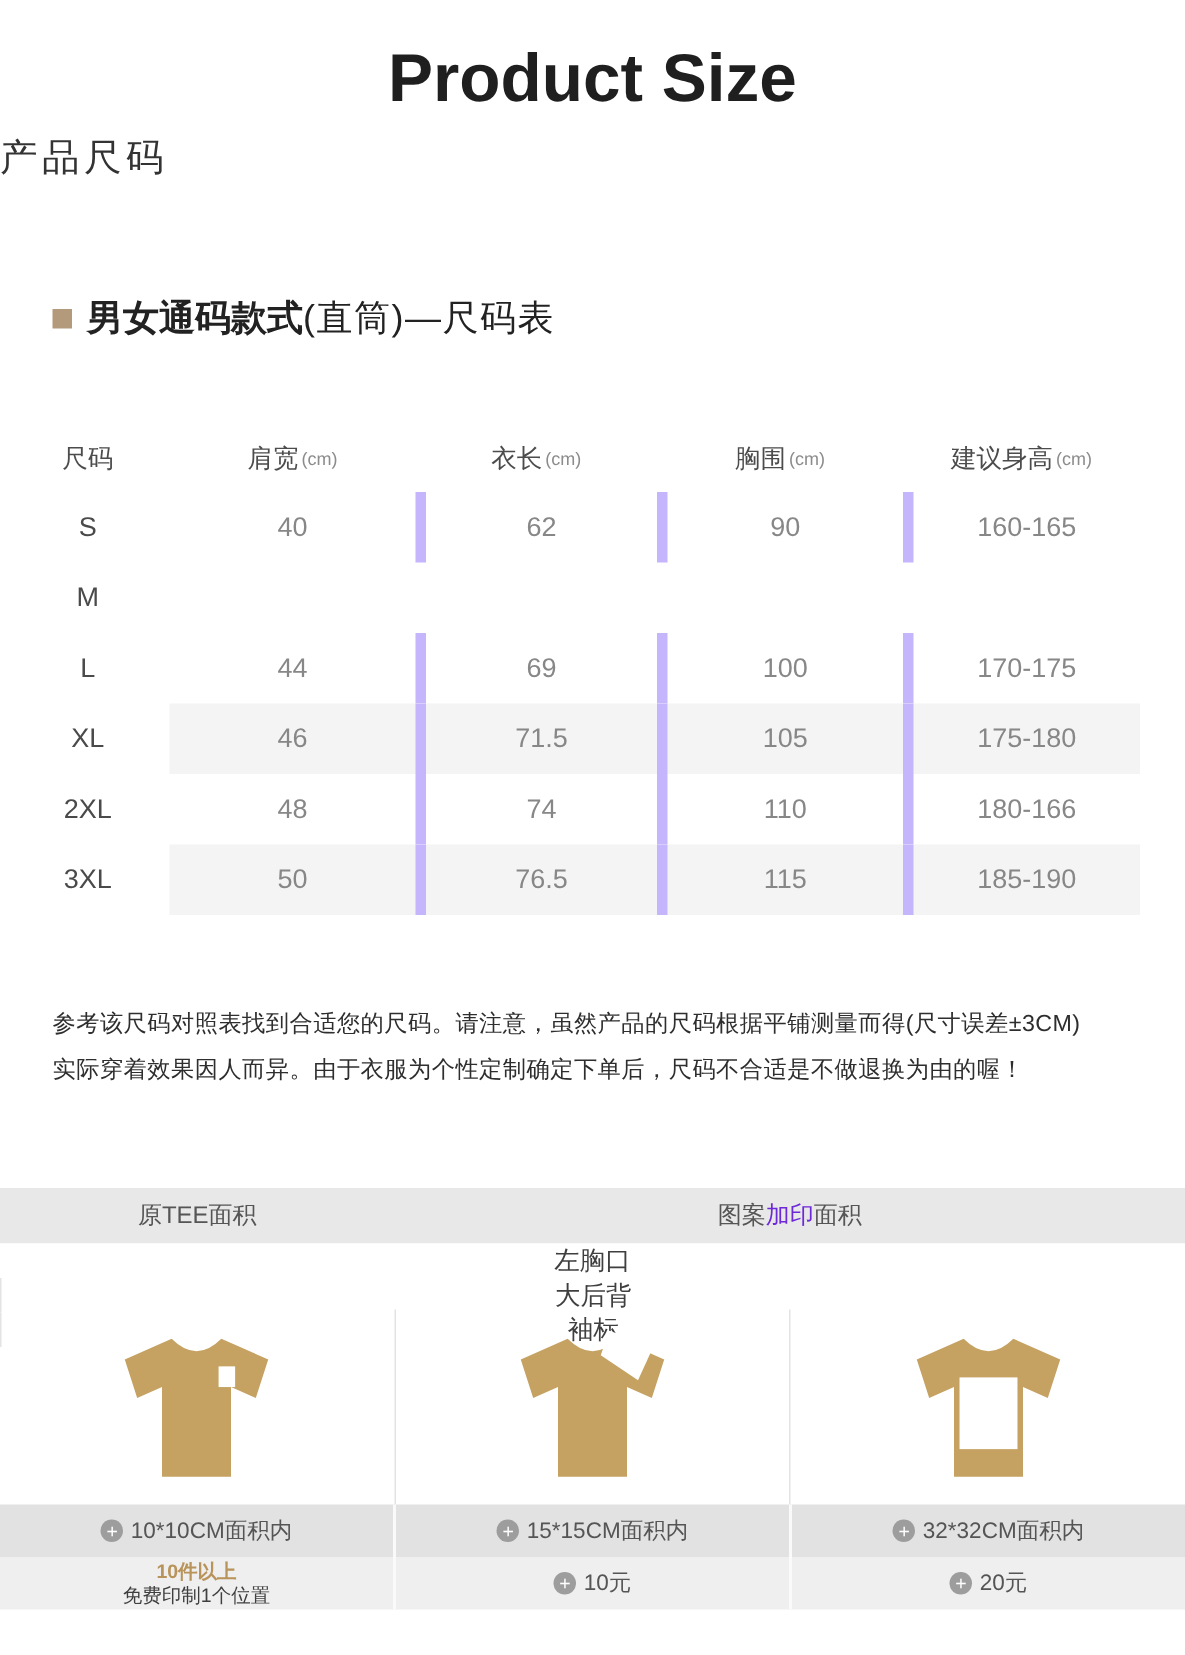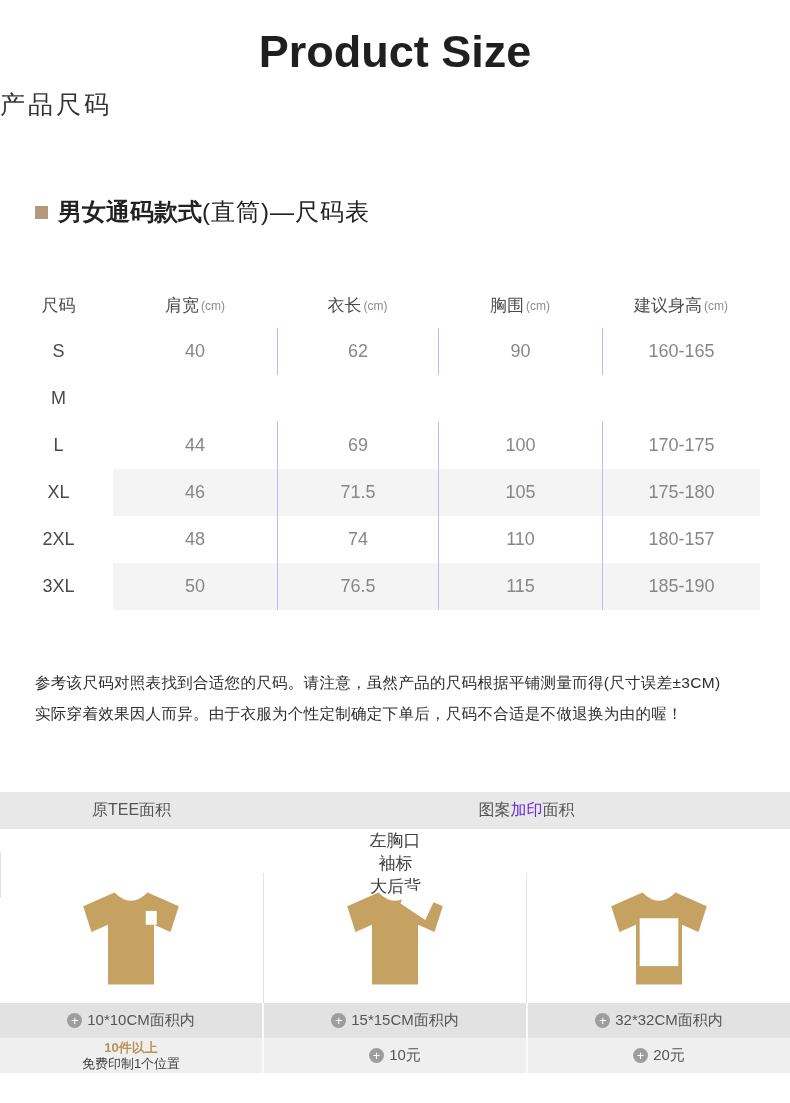--- a/index.html
+++ b/index.html
@@ -30,21 +30,21 @@
   .t-row { display:flex; height:47px; }
   .c0 { width:83px; display:flex; align-items:center; justify-content:center; padding-right:26px; }
   .t-header .c0 { font-size:17px; color:#4c4c4c; }
   .t-row .c0 { font-size:18px; color:#4a4a4a; }
   .hc { display:flex; align-items:center; justify-content:center; }
   .w1 { width:164px; } .w2 { width:161px; } .w3 { width:164px; } .w4 { width:158px; }
   .unit { font-size:12px; color:#8c8c8c; margin-left:2px; }
   .data-wrap { display:flex; width:647px; height:100%; }
   .t-row.striped .data-wrap { background:#f4f4f4; }
   .dcell { display:flex; align-items:center; justify-content:center; font-size:18px; color:#878787; height:100%; }
-  .vdiv { border-left:1px solid #c4b5fd; }
+  .vdiv { border-left:7px solid #c4b5fd; }
 
   .note {
     position:absolute; top:667px; left:35px; width:725px;
     font-size:15.5px; color:#2e2e2e; line-height:31px; letter-spacing:0.3px;
   }
 
   
   .print-section { position:absolute; top:792px; left:0; width:790px; }
   .ps-header { display:flex; align-items:center; height:37px; background:#e8e8e8; font-size:16px; color:#555555; }
   .ps-h-left { width:263px; text-align:center; }
@@ -135,21 +135,21 @@
         <div class="dcell w4 vdiv">175-180</div>
       </div>
     </div>
 
     <div class="t-row">
       <div class="c0">2XL</div>
       <div class="data-wrap">
         <div class="dcell w1">48</div>
         <div class="dcell w2 vdiv">74</div>
         <div class="dcell w3 vdiv">110</div>
-        <div class="dcell w4 vdiv">180-157</div>
+        <div class="dcell w4 vdiv">180-166</div>
       </div>
     </div>
 
     <div class="t-row striped">
       <div class="c0">3XL</div>
       <div class="data-wrap">
         <div class="dcell w1">50</div>
         <div class="dcell w2 vdiv">76.5</div>
         <div class="dcell w3 vdiv">115</div>
         <div class="dcell w4 vdiv">185-190</div>
@@ -166,22 +166,22 @@
 
     <div class="ps-header">
       <div class="ps-h-left">原TEE面积</div>
       <div class="ps-h-right">
         <span>图案</span><span class="gold">加印</span><span>面积</span>
       </div>
     </div>
 
     <div class="ps-row ps-positions">
       <div class="ps-cell">左胸口</div>
+      <div class="ps-cell bdr">大后背</div>
       <div class="ps-cell bdr">袖标</div>
-      <div class="ps-cell bdr">大后背</div>
     </div>
 
     <div class="ps-row ps-shirts">
       <div class="ps-cell">
         <svg width="112" height="103" viewBox="0 0 120 112">
           <path d="M42,6 Q60,24 78,6 L112,21 L103,49 L85,41 L85,106 L35,106 L35,41 L17,49 L8,21 Z" fill="#c5a262"></path>
           <rect x="76" y="26" width="12" height="15" fill="#ffffff"></rect>
         </svg>
       </div>
       <div class="ps-cell bdr">

